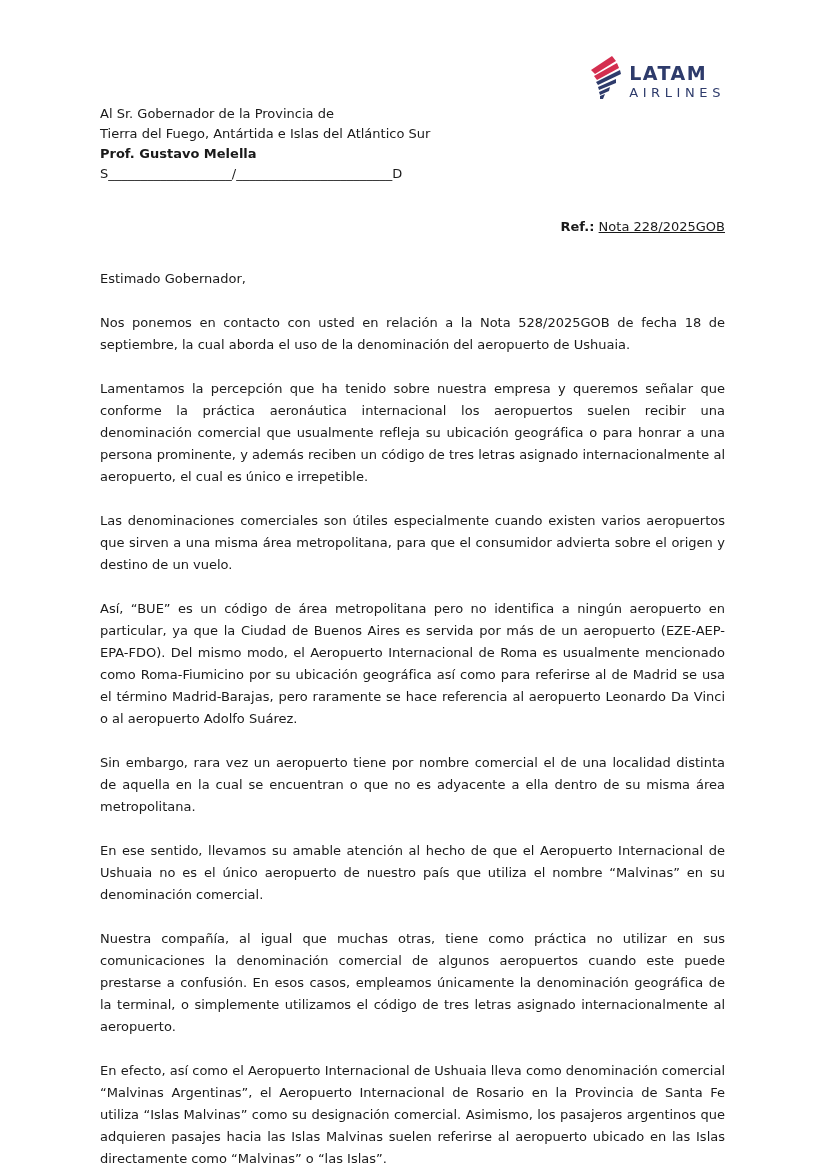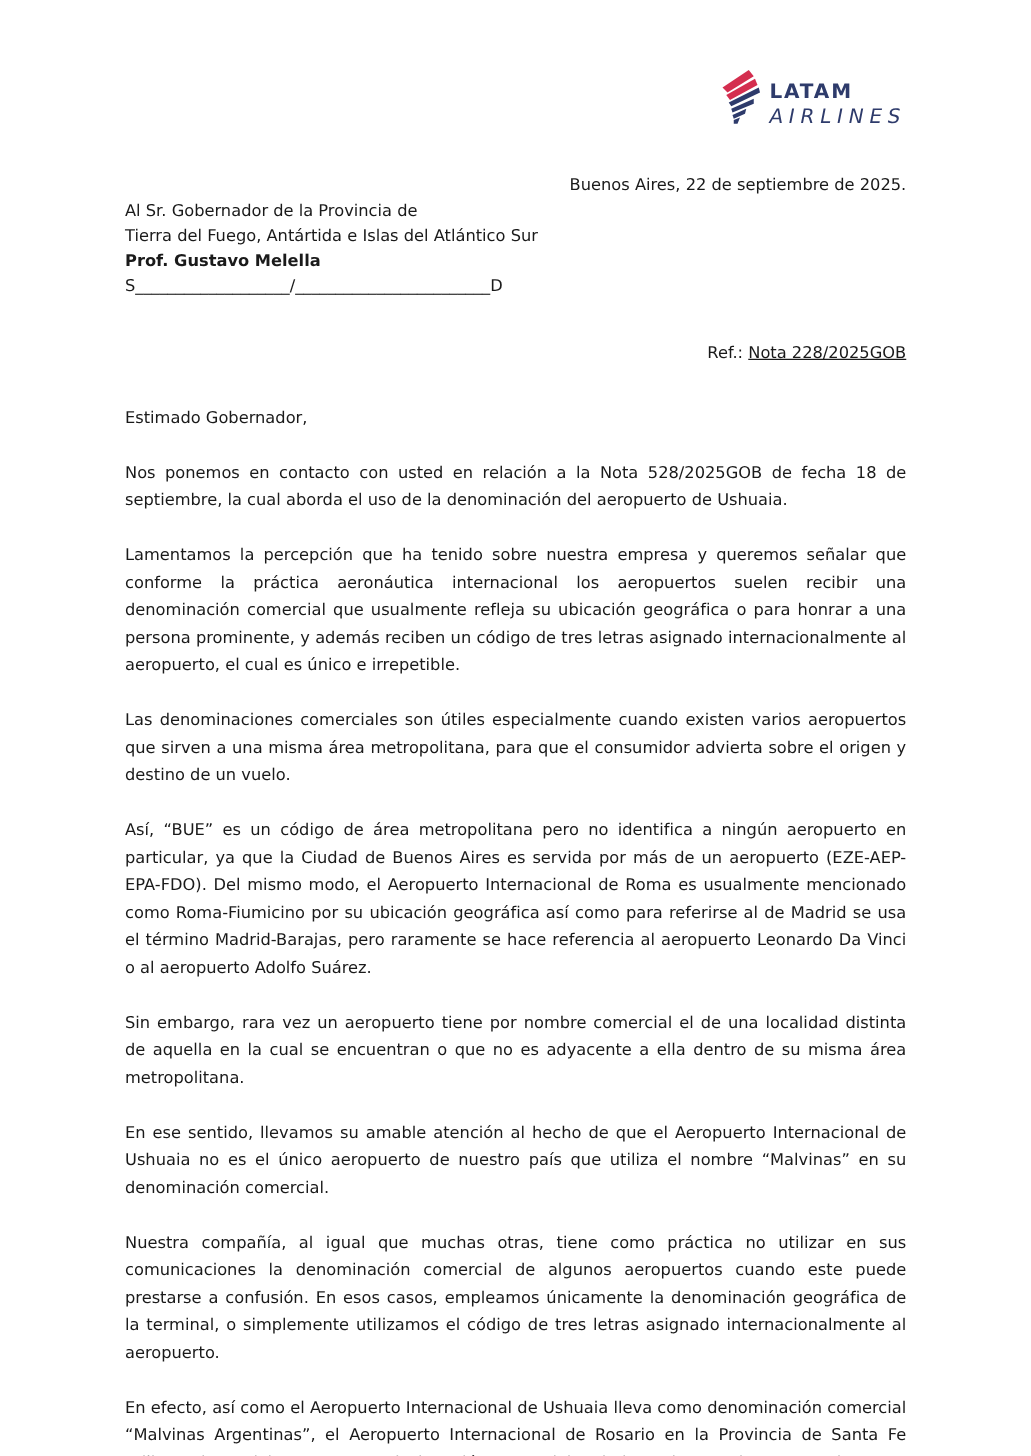--- a/index.html
+++ b/index.html
@@ -23,47 +23,46 @@
     height:48px;
   }
   .logo{
     display:flex;
     align-items:center;
     gap:7px;
   }
   .logo-text{display:flex;flex-direction:column;align-items:flex-start;}
   .logo-brand{
     font-weight:bold;
-    font-size:16px;
+    font-size:19px;
     line-height:24px;
     letter-spacing:1.5px;
     color:#2e3b6b;
   }
   .logo-sub{
-    font-size:16px;
+    font-size:13px;
     line-height:14px;
     letter-spacing:4.6px;
     color:#2e3b6b;
     margin-top:1px;
-    font-style:italic;
   }
   
   .dateline{
     text-align:right;
     margin-top:34px;
   }
   .recipient{
     line-height:20px;
   }
   .recipient .bold{font-weight:bold;}
   .refline{
     text-align:right;
     margin-top:32px;
   }
-  .bold{font-weight:normal;}
+  .bold{font-weight:bold;}
   .underline{text-decoration:underline;}
   .greeting{margin:30px 0 0 0;}
   p.para{
     margin:22px 0 0 0;
     text-align:justify;
   }
 </style>
 </head>
 <body>
 
@@ -81,21 +80,20 @@
           <polygon points="12,43 17,41 15,46 12,46" fill="#2e3b6b"></polygon>
         </svg>
       </span>
       <span class="logo-text">
         <span class="logo-brand">LATAM</span>
         <span class="logo-sub">AIRLINES</span>
       </span>
     </div>
   </div>
 
-  <div class="dateline">Buenos Aires, 22 de septiembre de 2025.</div>
 
   <div class="recipient">
     <div>Al Sr. Gobernador de la Provincia de</div>
     <div>Tierra del Fuego, Antártida e Islas del Atlántico Sur</div>
     <div class="bold">Prof. Gustavo Melella</div>
     <div>S___________________/________________________D</div>
   </div>
 
   <div class="refline">
     <span class="bold">Ref.:</span>

